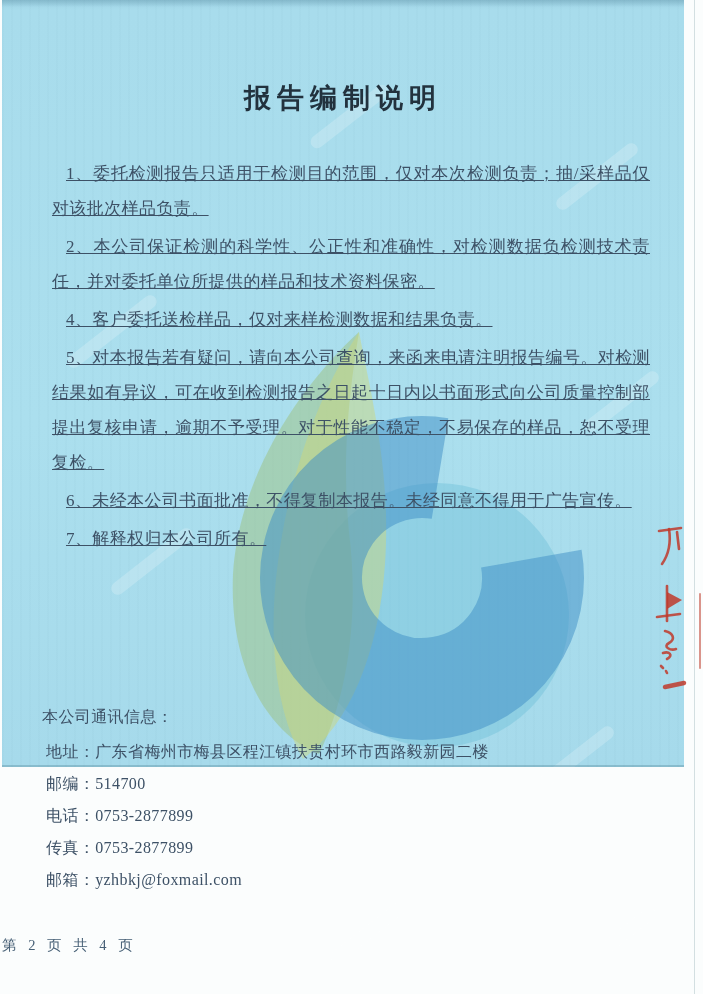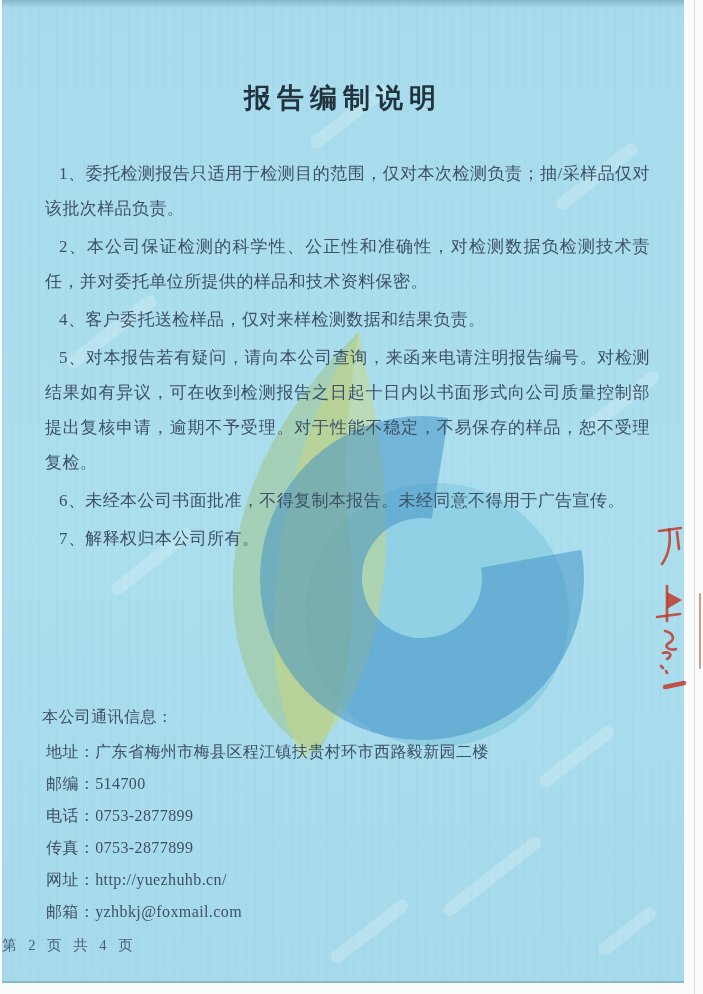--- a/index.html
+++ b/index.html
@@ -6,21 +6,21 @@
     margin: 0; padding: 0;
     width: 703px; height: 994px;
     overflow: hidden;
     background: #fbfdfd;
     font-family: "Liberation Serif", "DejaVu Serif", serif;
   }
   .canvas { position: relative; width: 703px; height: 994px; }
 
   
   .paper {
-    position: absolute; left: 2px; top: 0; width: 682px; height: 983px;
+    position: absolute; left: 2px; top: 0; width: 682px; height: 767px;
     background:
       repeating-linear-gradient(90deg, rgba(110,160,178,0.045) 0 2px, rgba(255,255,255,0) 2px 9px),
       linear-gradient(180deg, #9bd0e2 0px, #a8dcec 10px, #abdfee 55%, #a6daeb 100%);
   }
   .paper-top-edge {
     position: absolute; left: 0; top: 0; width: 100%; height: 7px;
     background: linear-gradient(180deg, rgba(90,140,160,0.35), rgba(90,140,160,0));
   }
   .paper-bottom-edge {
     position: absolute; left: 0; bottom: 0; width: 100%; height: 2px;
@@ -49,24 +49,25 @@
     color: #22323e;
     font-family: "Liberation Sans", "DejaVu Sans", sans-serif;
   }
 
   
   .body-text {
     position: absolute; top: 156px; left: 42px; width: 606px;
     color: #3d5166;
   }
   .body-text p {
-    margin: 0 0 3px 1px;
+    margin: 0 0 3px 8px;
     font-size: 17px; line-height: 35px;
     text-align: justify; text-indent: 14px;
     letter-spacing: 0.4px;
+    text-decoration: underline;
   }
 
   
   .contact {
     position: absolute; top: 703px; left: 40px; width: 560px;
     color: #3d5166; font-size: 16px; line-height: 28px;
     letter-spacing: 0.4px;
   }
   .contact .contact-header { margin-bottom: 7px; }
   .contact .contact-line { margin: 4px; }
@@ -122,21 +123,20 @@
       <p>6、未经本公司书面批准，不得复制本报告。未经同意不得用于广告宣传。</p>
       <p>7、解释权归本公司所有。</p>
     </div>
 
     <div class="contact">
       <div class="contact-header">本公司通讯信息：</div>
       <div class="contact-line">地址：广东省梅州市梅县区程江镇扶贵村环市西路毅新园二楼</div>
       <div class="contact-line">邮编：514700</div>
       <div class="contact-line">电话：0753-2877899</div>
       <div class="contact-line">传真：0753-2877899</div>
-      <div class="contact-line">网址：http://yuezhuhb.cn/</div>
       <div class="contact-line">邮箱：yzhbkj@foxmail.com</div>
     </div>
 
     <div class="page-footer">第 2 页 共 4 页</div>
 
     <div class="paper-bottom-edge"></div>
   </div>
 
   <svg class="red-marks" viewBox="0 0 50 185">
     <g stroke="#c03a2b" stroke-opacity="0.85" stroke-width="2.6" fill="none" stroke-linecap="round">

